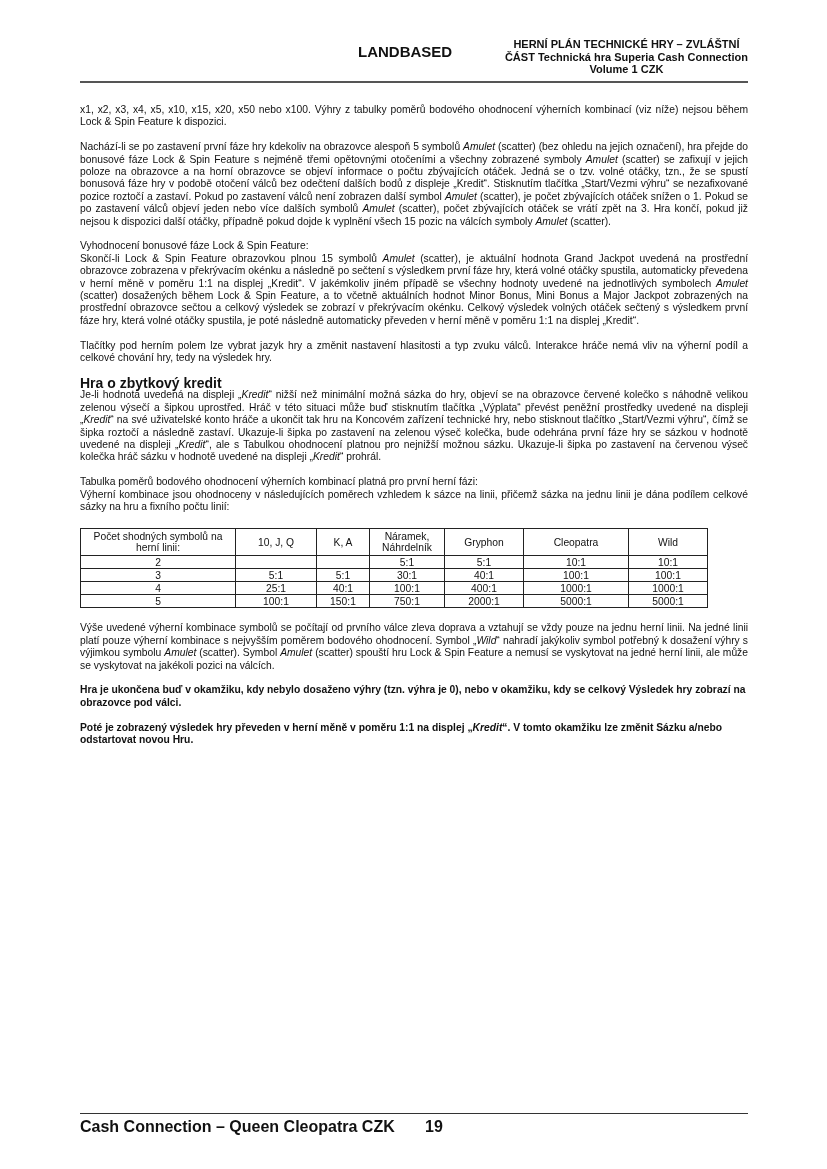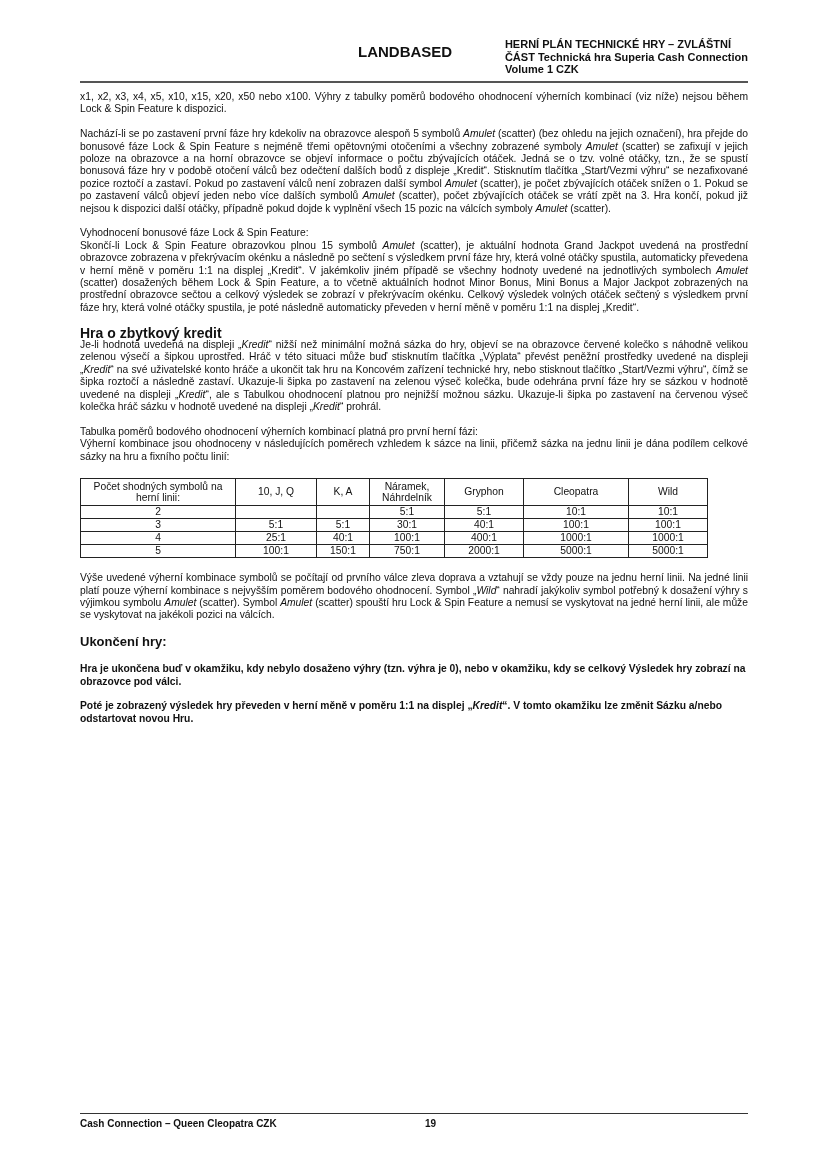--- a/index.html
+++ b/index.html
@@ -1,33 +1,33 @@
 <!DOCTYPE html>
 <html><head>
   <meta charset="utf-8">
   <style>
     html, body { margin: 0; padding: 0; background: #ffffff; }
     body { width: 827px; height: 1169px; position: relative; overflow: hidden;
            font-family: "Liberation Sans", sans-serif; color: #111; }
     .header { position: absolute; left: 80px; top: 38px; width: 668px; height: 42px; }
     .header .left { position: absolute; left: 278px; bottom: 20px; font-size: 15px; font-weight: bold; }
-    .header .right { position: absolute; right: 0; top: 0; text-align: left; font-size: 11px; font-weight: bold; line-height: 12.5px; }
+    .header .right { position: absolute; right: 0; top: 0; text-align: center; font-size: 11px; font-weight: bold; line-height: 12.5px; }
     .header-rule { position: absolute; left: 80px; top: 81px; width: 668px; height: 0; border-top: 2px solid #555; }
-    .content { position: absolute; left: 80px; top: 91px; width: 668px; font-size: 10.3px; line-height: 12.4px; }
+    .content { position: absolute; left: 80px; top: 104px; width: 668px; font-size: 10.3px; line-height: 12.4px; }
     .content p { margin: 0 0 12.4px 0; text-align: justify; }
     .content p.nojust { text-align: left; font-weight: bold; }
     .content h3 { margin: 0; font-size: 14px; font-weight: bold; line-height: 12.4px; }
     .content h2 { margin: 0 0 13px 0; font-size: 13px; font-weight: bold; line-height: 16px; }
     em { font-style: italic; }
     table.paytable { border-collapse: collapse; width: 628px; margin: 15px 0 14px 0; font-size: 10.3px; padding-left: 14px; }
     table.paytable td, table.paytable th { border: 1px solid #222; text-align: center; padding: 0 2px; line-height: 11.5px; font-weight: normal; }
     table.paytable th { height: 26px; }
     table.paytable td { height: 12px; }
     .footer-rule { position: absolute; left: 80px; top: 1113px; width: 668px; border-top: 1px solid #333; }
-    .footer { position: absolute; left: 80px; top: 1118px; font-size: 10px; font-weight: bold; }
+    .footer { position: absolute; left: 80px; top: 1118px; font-size: 16px; font-weight: bold; }
     .footer .page { position: absolute; left: 345px; top: 0; }
   </style>
 </head>
 <body>
 
 <div class="header">
   <div class="left">LANDBASED</div>
   <div class="right">
     <div>HERNÍ PLÁN TECHNICKÉ HRY – ZVLÁŠTNÍ</div>
     <div>ČÁST Technická hra Superia Cash Connection</div>
@@ -36,20 +36,21 @@
 </div>
 <div class="header-rule"></div>
 
 <div class="content">
   <p>x1, x2, x3, x4, x5, x10, x15, x20, x50 nebo x100. Výhry z tabulky poměrů bodového ohodnocení výherních kombinací (viz níže) nejsou během Lock &amp; Spin Feature k dispozici.</p>
 
   <p><span>Nachází-li se po zastavení první fáze hry kdekoliv na obrazovce alespoň 5 symbolů </span><em>Amulet</em><span> (scatter) (bez ohledu na jejich označení), hra přejde do bonusové fáze Lock &amp; Spin Feature s nejméně třemi opětovnými otočeními a všechny zobrazené symboly </span><em>Amulet</em><span> (scatter) se zafixují v jejich poloze na obrazovce a na horní obrazovce se objeví informace o počtu zbývajících otáček. Jedná se o tzv. volné otáčky, tzn., že se spustí bonusová fáze hry v podobě otočení válců bez odečtení dalších bodů z displeje „Kredit“. Stisknutím tlačítka „Start/Vezmi výhru“ se nezafixované pozice roztočí a zastaví. Pokud po zastavení válců není zobrazen další symbol </span><em>Amulet</em><span> (scatter), je počet zbývajících otáček snížen o 1. Pokud se po zastavení válců objeví jeden nebo více dalších symbolů </span><em>Amulet</em><span> (scatter), počet zbývajících otáček se vrátí zpět na 3. Hra končí, pokud již nejsou k dispozici další otáčky, případně pokud dojde k vyplnění všech 15 pozic na válcích symboly </span><em>Amulet</em><span> (scatter).</span></p>
 
   <p><span>Vyhodnocení bonusové fáze Lock &amp; Spin Feature:</span><br><span>Skončí-li Lock &amp; Spin Feature obrazovkou plnou 15 symbolů </span><em>Amulet</em><span> (scatter), je aktuální hodnota Grand Jackpot uvedená na prostřední obrazovce zobrazena v překrývacím okénku a následně po sečtení s výsledkem první fáze hry, která volné otáčky spustila, automaticky převedena v herní měně v poměru 1:1 na displej „Kredit“. V jakémkoliv jiném případě se všechny hodnoty uvedené na jednotlivých symbolech </span><em>Amulet</em><span> (scatter) dosažených během Lock &amp; Spin Feature, a to včetně aktuálních hodnot Minor Bonus, Mini Bonus a Major Jackpot zobrazených na prostřední obrazovce sečtou a celkový výsledek se zobrazí v překrývacím okénku. Celkový výsledek volných otáček sečtený s výsledkem první fáze hry, která volné otáčky spustila, je poté následně automaticky převeden v herní měně v poměru 1:1 na displej „Kredit“.</span></p>
 
+  <p>Tlačítky pod herním polem lze vybrat jazyk hry a změnit nastavení hlasitosti a typ zvuku válců. Interakce hráče nemá vliv na výherní podíl a celkové chování hry, tedy na výsledek hry.</p>
 
   <h3>Hra o zbytkový kredit</h3>
   <p><span>Je-li hodnota uvedená na displeji „</span><em>Kredit</em><span>“ nižší než minimální možná sázka do hry, objeví se na obrazovce červené kolečko s náhodně velikou zelenou výsečí a šipkou uprostřed. Hráč v této situaci může buď stisknutím tlačítka „Výplata“ převést peněžní prostředky uvedené na displeji „</span><em>Kredit</em><span>“ na své uživatelské konto hráče a ukončit tak hru na Koncovém zařízení technické hry, nebo stisknout tlačítko „Start/Vezmi výhru“, čímž se šipka roztočí a následně zastaví. Ukazuje-li šipka po zastavení na zelenou výseč kolečka, bude odehrána první fáze hry se sázkou v hodnotě uvedené na displeji „</span><em>Kredit</em><span>“, ale s Tabulkou ohodnocení platnou pro nejnižší možnou sázku. Ukazuje-li šipka po zastavení na červenou výseč kolečka hráč sázku v hodnotě uvedené na displeji „</span><em>Kredit</em><span>“ prohrál.</span></p>
 
   <p style="margin-bottom:0"><span>Tabulka poměrů bodového ohodnocení výherních kombinací platná pro první herní fázi:</span><br><span>Výherní kombinace jsou ohodnoceny v následujících poměrech vzhledem k sázce na linii, přičemž sázka na jednu linii je dána podílem celkové sázky na hru a fixního počtu linií:</span></p>
 
   <table class="paytable">
     <thead>
       <tr>
         <th style="width:150px">Počet shodných symbolů na herní linii:</th>
@@ -96,21 +97,20 @@
         <td>750:1</td>
         <td>2000:1</td>
         <td>5000:1</td>
         <td>5000:1</td>
       </tr>
     </tbody>
   </table>
 
   <p><span>Výše uvedené výherní kombinace symbolů se počítají od prvního válce zleva doprava a vztahují se vždy pouze na jednu herní linii. Na jedné linii platí pouze výherní kombinace s nejvyšším poměrem bodového ohodnocení. Symbol „</span><em>Wild</em><span>“ nahradí jakýkoliv symbol potřebný k dosažení výhry s výjimkou symbolu </span><em>Amulet</em><span> (scatter). Symbol </span><em>Amulet</em><span> (scatter) spouští hru Lock &amp; Spin Feature a nemusí se vyskytovat na jedné herní linii, ale může se vyskytovat na jakékoli pozici na válcích.</span></p>
 
-  <h2>Ukončení hry:</h2>
 
   <p class="nojust">Hra je ukončena buď v okamžiku, kdy nebylo dosaženo výhry (tzn. výhra je 0), nebo v okamžiku, kdy se celkový Výsledek hry zobrazí na obrazovce pod válci.</p>
 
   <p class="nojust"><span>Poté je zobrazený výsledek hry převeden v herní měně v poměru 1:1 na displej „</span><em>Kredit</em><span>“. V tomto okamžiku lze změnit Sázku a/nebo odstartovat novou Hru.</span></p>
 </div>
 
 <div class="footer-rule"></div>
 <div class="footer">
   <span>Cash Connection – Queen Cleopatra CZK</span>
   <span class="page">19</span>

